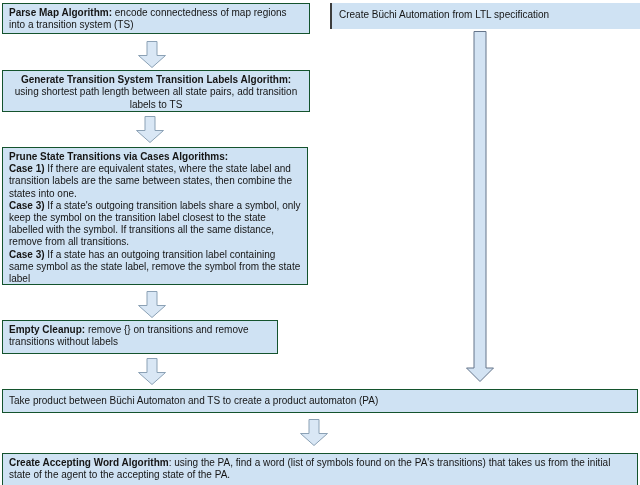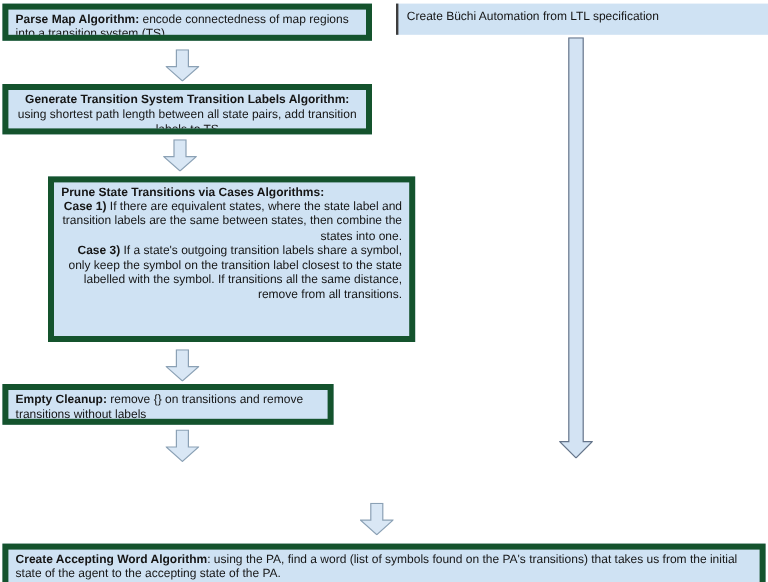--- a/index.html
+++ b/index.html
@@ -2,25 +2,25 @@
 <html><head>
 <meta charset="utf-8">
 <style>
   html,body { margin:0; padding:0; background:#ffffff; }
   .canvas {
     position:relative; width:640px; height:485px; background:#ffffff;
     font-family:"Liberation Sans", sans-serif; font-size:10px; line-height:12.4px;
     color:#151515; overflow:hidden;
   }
   .fbox {
-    position:absolute; background:#cfe2f3; border:5px solid #14532d;
+    position:absolute; background:#cfe2f3; border:1px solid #14532d;
     padding:3px 6px; box-sizing:border-box; overflow:hidden;
   }
   .lead { font-weight:bold; }
-  .caseline { margin:0;text-align:right; }
+  .caseline { margin:0; }
   .arrow { position:absolute; }
   .arrow polygon { fill:#d9e7f5; stroke:#8ba1b5; stroke-width:1; }
   .longarrow polygon { fill:#d3e3f3; stroke:#6474833; }
   .longarrow polygon { stroke:#64748a; stroke-width:1; }
   .buchi-box {
     position:absolute; left:330px; top:3px; width:310px; height:26px;
     background:#cfe2f3; border:none; border-left:2px solid #3d3d3d;
     padding:6px 6px 0 7px; box-sizing:border-box;
   }
   .takeproduct { padding-top:5px; }
@@ -43,46 +43,52 @@
   </svg>
 
   <div class="fbox" style="left:2px; top:70px; width:308px; height:42px;text-align:center;">
     <span class="lead">Generate Transition System Transition Labels Algorithm:</span><span> using shortest path length between all state pairs, add transition labels to TS</span>
   </div>
 
   <svg class="arrow" style="left:136px; top:116px;" width="28" height="27" viewBox="0 0 28 27">
     <polygon points="9,0.5 19,0.5 19,14.5 27.5,14.5 14,26.5 0.5,14.5 9,14.5"></polygon>
   </svg>
 
-  <div class="fbox" style="left:2px; top:147px; width:306px; height:138px; line-height:12.2px;margin-left:38px;">
+  <div class="fbox" style="left:2px; top:147px; width:306px; height:138px; line-height:12.2px;">
     <div class="lead">Prune State Transitions via Cases Algorithms:</div>
     <div class="caseline">
       <span class="lead">Case 1)</span><span> If there are equivalent states, where the state label and transition labels are the same between states, then combine the states into one.</span>
     </div>
     <div class="caseline">
       <span class="lead">Case 3)</span><span> If a state's outgoing transition labels share a symbol, only keep the symbol on the transition label closest to the state labelled with the symbol. If transitions all the same distance, remove from all transitions.</span>
+    </div>
+    <div class="caseline">
+      <span class="lead">Case 3)</span><span> If a state has an outgoing transition label containing same symbol as the state label, remove the symbol from the state label</span>
     </div>
   </div>
 
   <svg class="arrow" style="left:138px; top:291px;" width="28" height="27" viewBox="0 0 28 27">
     <polygon points="9,0.5 19,0.5 19,14.5 27.5,14.5 14,26.5 0.5,14.5 9,14.5"></polygon>
   </svg>
 
   <div class="fbox" style="left:2px; top:320px; width:276px; height:34px;">
     <span class="lead">Empty Cleanup:</span><span> remove {} on transitions and remove transitions without labels</span>
   </div>
 
   <svg class="arrow" style="left:138px; top:358px;" width="28" height="27" viewBox="0 0 28 27">
     <polygon points="9,0.5 19,0.5 19,14.5 27.5,14.5 14,26.5 0.5,14.5 9,14.5"></polygon>
   </svg>
 
   <svg class="arrow longarrow" style="left:466px; top:31px;" width="28" height="351" viewBox="0 0 28 351">
     <polygon points="8,0.5 20,0.5 20,337 27.5,337 14,350.5 0.5,337 8,337"></polygon>
   </svg>
 
+  <div class="fbox takeproduct" style="left:2px; top:389px; width:636px; height:24px;">
+    <span>Take product between Büchi Automaton and TS to create a product automaton (PA)</span>
+  </div>
 
   <svg class="arrow" style="left:300px; top:419px;" width="28" height="27" viewBox="0 0 28 27">
     <polygon points="9,0.5 19,0.5 19,14.5 27.5,14.5 14,26.5 0.5,14.5 9,14.5"></polygon>
   </svg>
 
   <div class="fbox" style="left:2px; top:453px; width:636px; height:45px;">
     <span class="lead">Create Accepting Word Algorithm</span><span>: using the PA, find a word (list of symbols found on the PA's transitions) that takes us from the initial state of the agent to the accepting state of the PA.</span>
   </div>
 
 </div>

